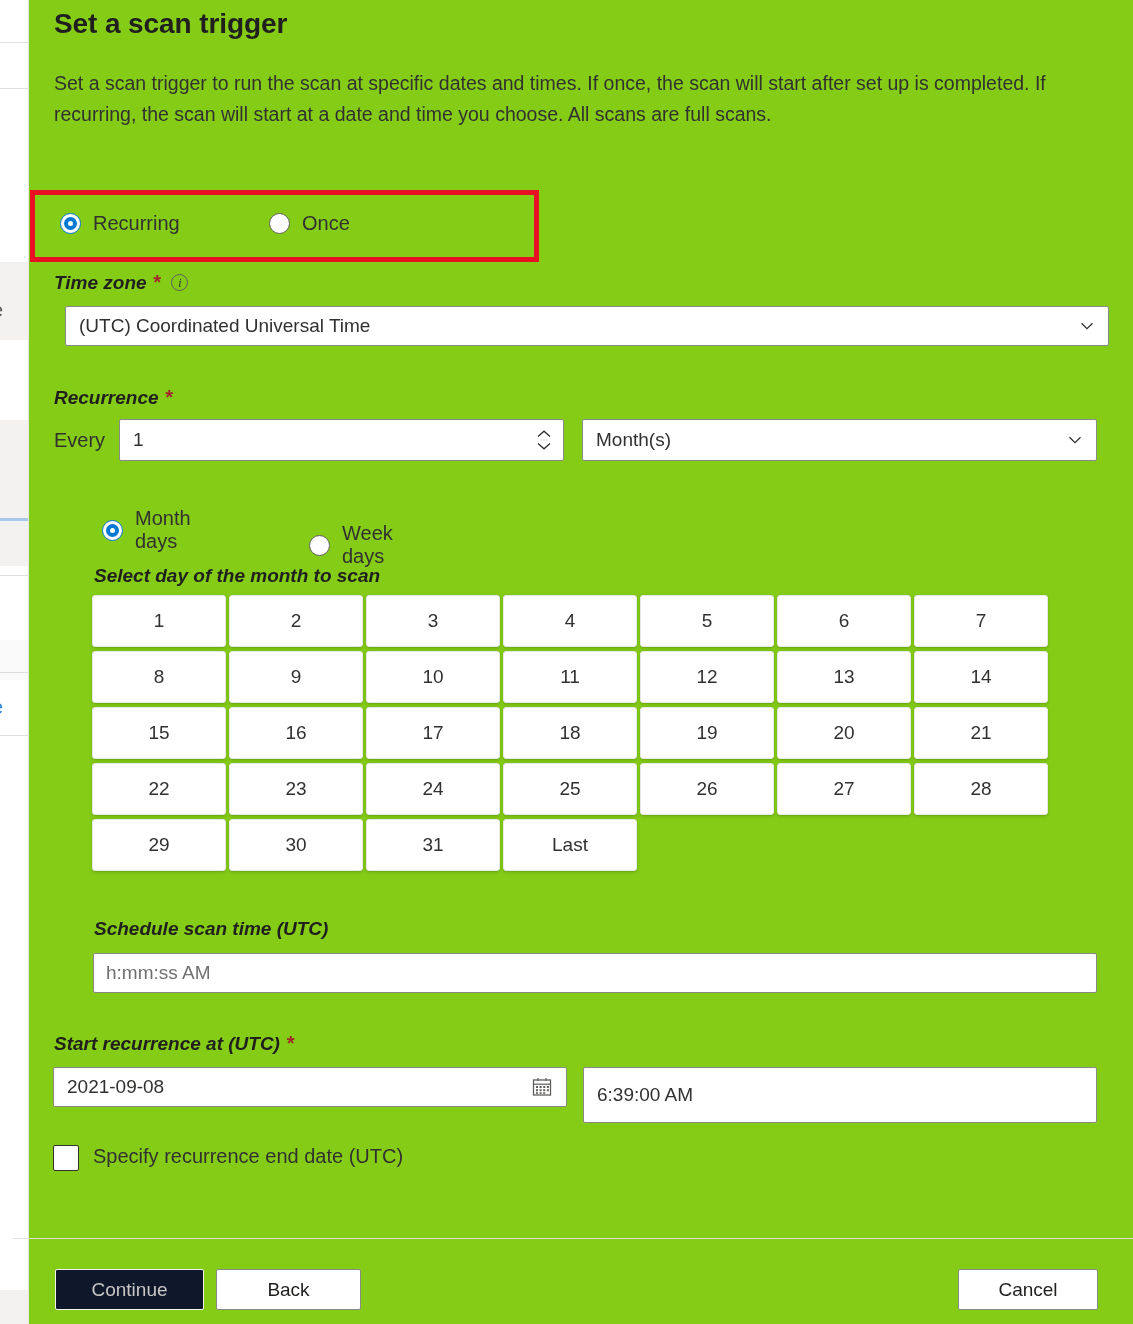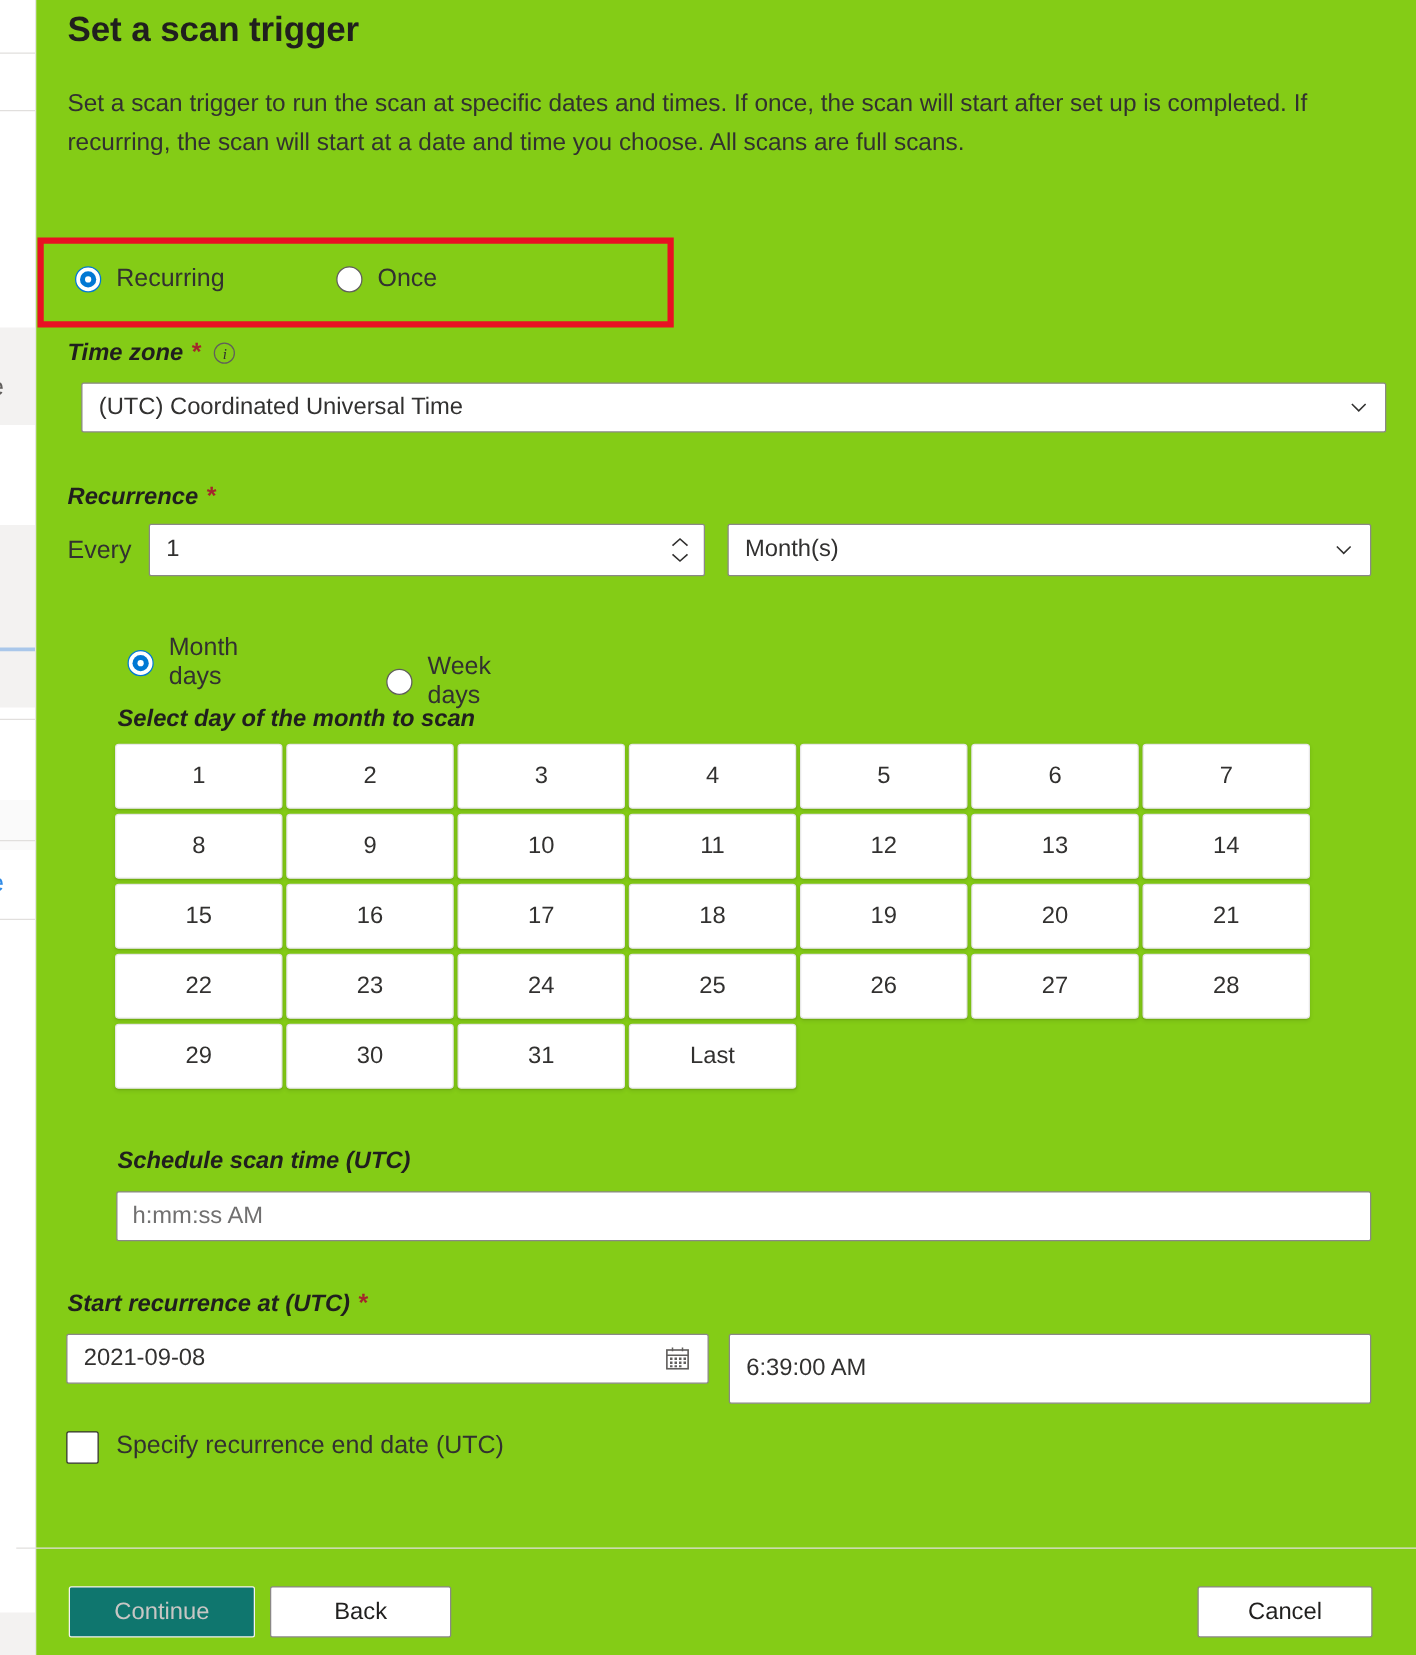--- a/index.html
+++ b/index.html
@@ -141,21 +141,21 @@
     position: absolute; left: 13px; top: 1238px; width: 1120px; height: 1px;
     background: #e1dfdd;
   }
   .btn {
     position: absolute; height: 41px; border-radius: 2px;
     display: flex; align-items: center; justify-content: center;
     font-size: 19px; cursor: pointer; background: #ffffff;
     border: 1px solid #8a8886; color: #201f1e;
   }
   .btn.disabled {
-    background: #0f766e; border: 1px solid #f3f2f1; color: #c8c6c4; cursor: default;
+    background: #0f172a; border: 1px solid #f3f2f1; color: #c8c6c4; cursor: default;
   }
 </style>
 </head>
 <body>
 
 <div class="bg-strip">
   <div class="bg-line" style="top:42px"></div>
   <div class="bg-line" style="top:88px"></div>
   <div class="bg-row" style="top:262px;height:78px"></div>
   <div class="bg-frag" style="top:300px">e</div>

